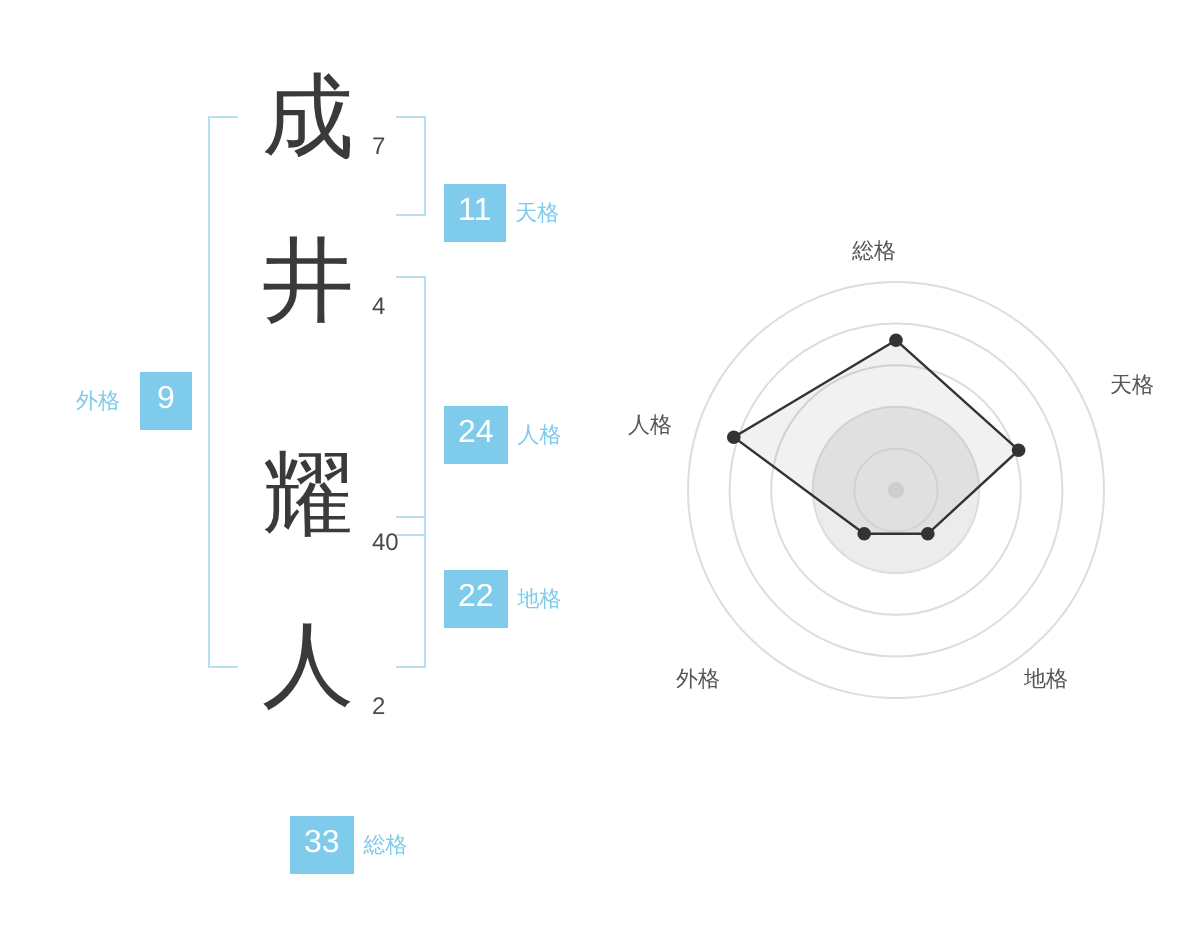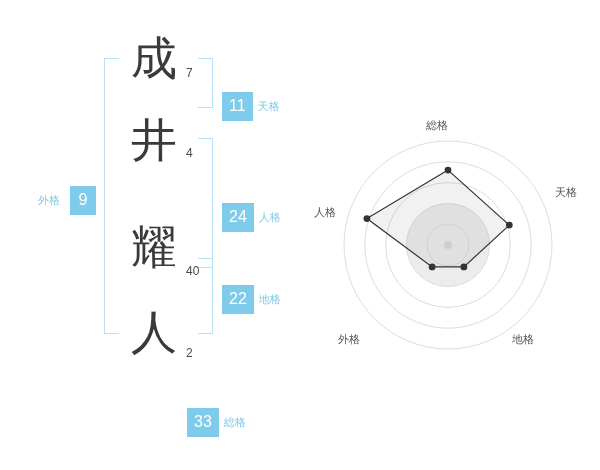--- a/index.html
+++ b/index.html
@@ -93,21 +93,21 @@
     color: #7ecbeb;
     font-size: 11px;
     margin-right: 5px;
     white-space: nowrap;
   }
 
   .chip-tenkaku { left: 222px; top: 92px; }
   .chip-jinkaku { left: 222px; top: 184px; margin-top: 19px; }
   .chip-chikaku { left: 222px; top: 285px; }
   .chip-gaikaku { left: 38px;  top: 186px; }
-  .chip-soukaku { left: 145px; top: 408px; margin-left: 42px; }
+  .chip-soukaku { left: 145px; top: 408px; }
 
   
   .radar-panel {
     position: absolute;
     left: 300px;
     top: 0;
     width: 300px;
     height: 470px;
   }
   .radar-label {

